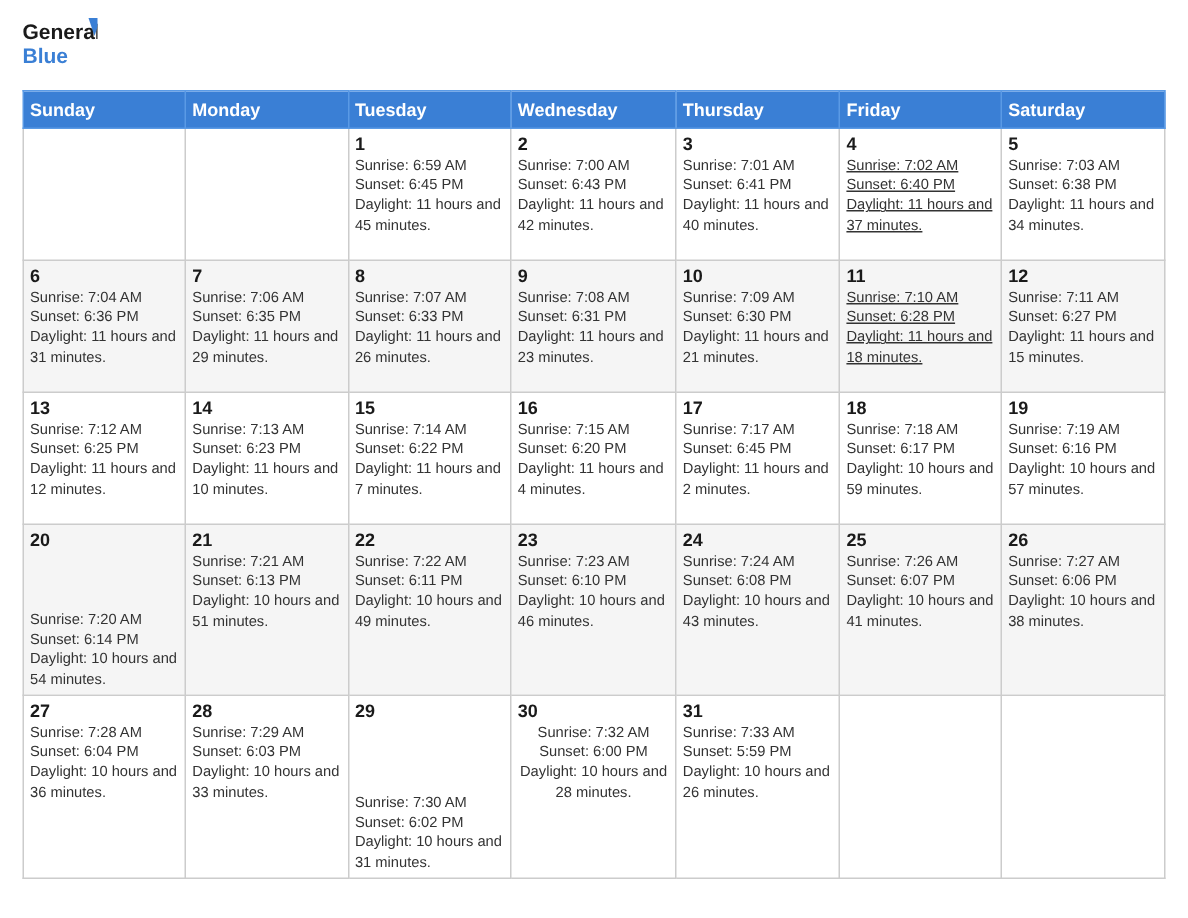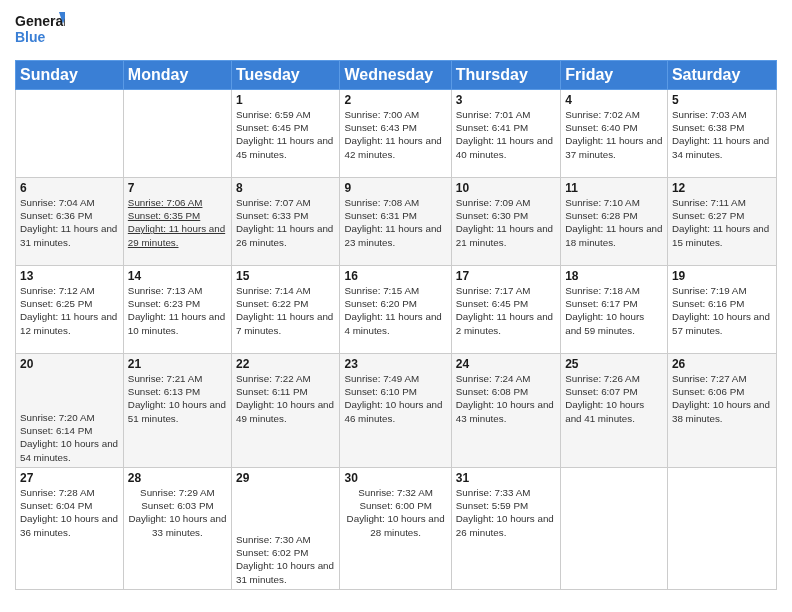--- a/index.html
+++ b/index.html
@@ -46,21 +46,21 @@
     .calendar {
       width: 100%;
       border-collapse: collapse;
       font-size: 10.5px;
     }
     .calendar thead th {
       background: #3a7fd5;
       color: #fff;
       padding: 5px 4px;
       text-align: left;
-      font-size: 16px;
+      font-size: 12px;
       font-weight: bold;
       border: 1px solid #5a9ae5;
     }
     .calendar tbody td {
       border: 1px solid #ccc;
       vertical-align: top;
       padding: 3px 4px;
       width: 113px;
       min-height: 70px;
       height: 88px;
@@ -132,41 +132,41 @@
 Daylight: 11 hours and 42 minutes.</div>
           </td>
           <td>
             <span class="day-number">3</span>
             <div class="day-info" style="white-space: pre-line;">Sunrise: 7:01 AM
 Sunset: 6:41 PM
 Daylight: 11 hours and 40 minutes.</div>
           </td>
           <td>
             <span class="day-number">4</span>
-            <div class="day-info" style="white-space: pre-line;">Sunrise: 7:02 AM
+            <div class="day-info" style="white-space: pre-line; text-decoration: underline;">Sunrise: 7:02 AM
 Sunset: 6:40 PM
 Daylight: 11 hours and 37 minutes.</div>
           </td>
           <td>
             <span class="day-number">5</span>
             <div class="day-info" style="white-space: pre-line;">Sunrise: 7:03 AM
 Sunset: 6:38 PM
 Daylight: 11 hours and 34 minutes.</div>
           </td>
         </tr>
         <tr>
           <td>
             <span class="day-number">6</span>
             <div class="day-info" style="white-space: pre-line;">Sunrise: 7:04 AM
 Sunset: 6:36 PM
 Daylight: 11 hours and 31 minutes.</div>
           </td>
           <td>
             <span class="day-number">7</span>
-            <div class="day-info" style="white-space: pre-line; text-decoration: underline;">Sunrise: 7:06 AM
+            <div class="day-info" style="white-space: pre-line;">Sunrise: 7:06 AM
 Sunset: 6:35 PM
 Daylight: 11 hours and 29 minutes.</div>
           </td>
           <td>
             <span class="day-number">8</span>
             <div class="day-info" style="white-space: pre-line;">Sunrise: 7:07 AM
 Sunset: 6:33 PM
 Daylight: 11 hours and 26 minutes.</div>
           </td>
           <td>
@@ -176,21 +176,21 @@
 Daylight: 11 hours and 23 minutes.</div>
           </td>
           <td>
             <span class="day-number">10</span>
             <div class="day-info" style="white-space: pre-line;">Sunrise: 7:09 AM
 Sunset: 6:30 PM
 Daylight: 11 hours and 21 minutes.</div>
           </td>
           <td>
             <span class="day-number">11</span>
-            <div class="day-info" style="white-space: pre-line;">Sunrise: 7:10 AM
+            <div class="day-info" style="white-space: pre-line; text-decoration: underline;">Sunrise: 7:10 AM
 Sunset: 6:28 PM
 Daylight: 11 hours and 18 minutes.</div>
           </td>
           <td>
             <span class="day-number">12</span>
             <div class="day-info" style="white-space: pre-line;">Sunrise: 7:11 AM
 Sunset: 6:27 PM
 Daylight: 11 hours and 15 minutes.</div>
           </td>
         </tr>
@@ -252,21 +252,21 @@
 Daylight: 10 hours and 51 minutes.</div>
           </td>
           <td>
             <span class="day-number">22</span>
             <div class="day-info" style="white-space: pre-line;">Sunrise: 7:22 AM
 Sunset: 6:11 PM
 Daylight: 10 hours and 49 minutes.</div>
           </td>
           <td>
             <span class="day-number">23</span>
-            <div class="day-info" style="white-space: pre-line;">Sunrise: 7:49 AM
+            <div class="day-info" style="white-space: pre-line;">Sunrise: 7:23 AM
 Sunset: 6:10 PM
 Daylight: 10 hours and 46 minutes.</div>
           </td>
           <td>
             <span class="day-number">24</span>
             <div class="day-info" style="white-space: pre-line;">Sunrise: 7:24 AM
 Sunset: 6:08 PM
 Daylight: 10 hours and 43 minutes.</div>
           </td>
           <td>
@@ -284,21 +284,21 @@
         </tr>
         <tr>
           <td>
             <span class="day-number">27</span>
             <div class="day-info" style="white-space: pre-line;">Sunrise: 7:28 AM
 Sunset: 6:04 PM
 Daylight: 10 hours and 36 minutes.</div>
           </td>
           <td>
             <span class="day-number">28</span>
-            <div class="day-info" style="white-space: pre-line; text-align: center;">Sunrise: 7:29 AM
+            <div class="day-info" style="white-space: pre-line;">Sunrise: 7:29 AM
 Sunset: 6:03 PM
 Daylight: 10 hours and 33 minutes.</div>
           </td>
           <td>
             <span class="day-number">29</span>
             <div class="day-info" style="white-space: pre-line; margin-top: 48px;">Sunrise: 7:30 AM
 Sunset: 6:02 PM
 Daylight: 10 hours and 31 minutes.</div>
           </td>
           <td>

